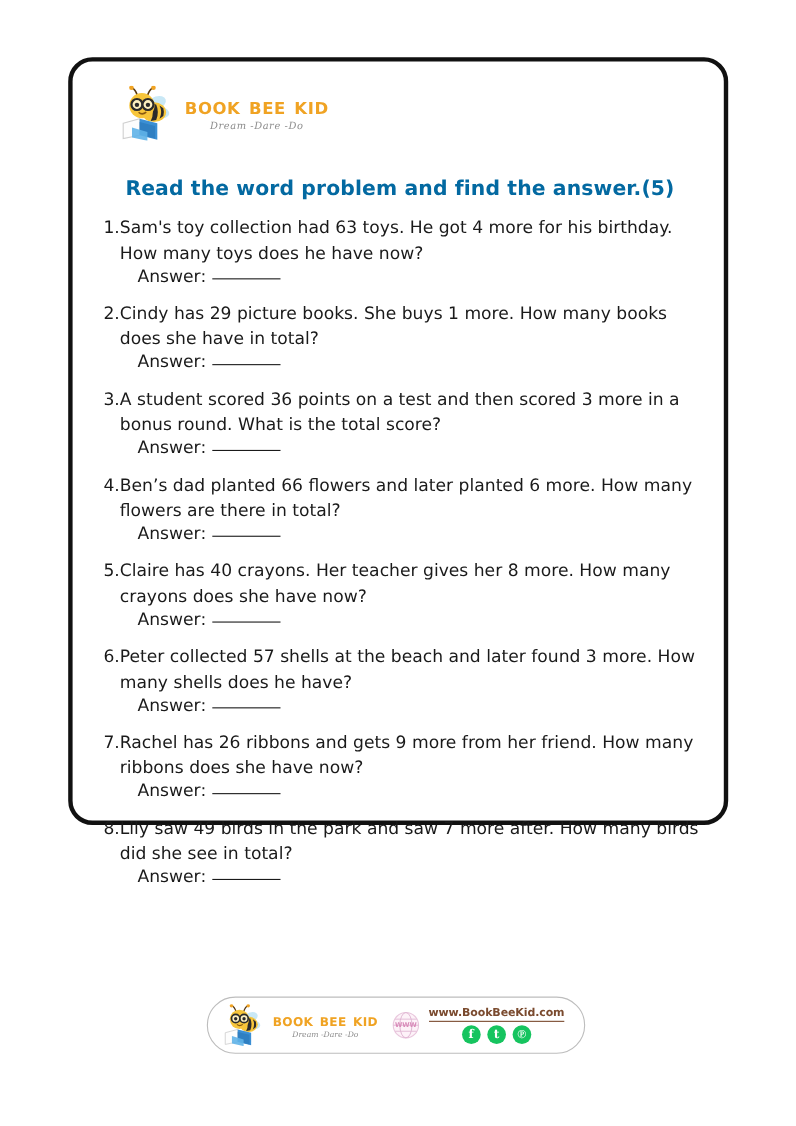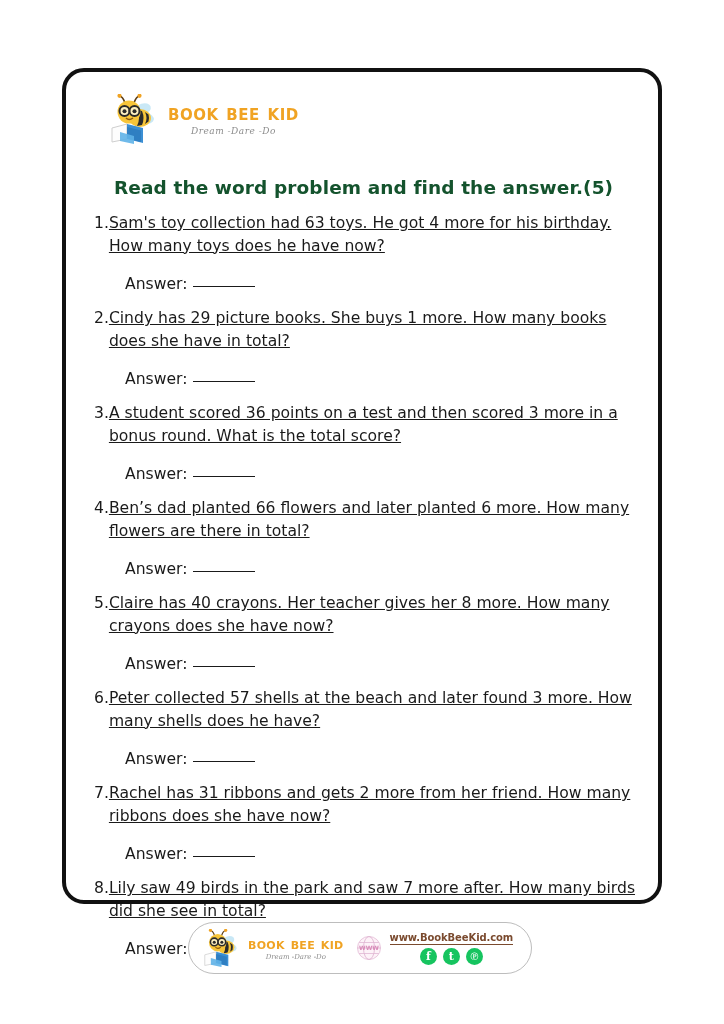--- a/index.html
+++ b/index.html
@@ -12,23 +12,23 @@
     height: 1024px;
     position: relative;
     font-family: "DejaVu Sans", sans-serif;
     overflow: hidden;
   }
 
   
   .page-frame {
     position: absolute;
     left: 62px;
-    top: 68px;
+    top: 52px;
     width: 600px;
-    height: 836px;
+    height: 698px;
     border: 4px solid #111111;
     border-radius: 22px;
     box-sizing: border-box;
     background: #ffffff;
     padding-left: 24px;
   }
 
   
   .header-logo {
     position: absolute;
@@ -71,21 +71,21 @@
   }
 
   
   .sheet-title {
     position: absolute;
     left: 48px;
     top: 105px;
     font-family: "DejaVu Sans", sans-serif;
     font-weight: bold;
     font-size: 18.5px;
-    color: #14532d;
+    color: #0369a1;
     letter-spacing: 0.1px;
     white-space: nowrap;
   }
 
   
   .questions {
     position: absolute;
     left: 28px;
     top: 140px;
     width: 548px;
@@ -100,24 +100,23 @@
     line-height: 1.46;
     color: #1a1a1a;
     font-family: "DejaVu Sans", sans-serif;
   }
   .q-num {
     flex: 0 0 auto;
     white-space: pre;
   }
   .q-text {
     flex: 1 1 auto;
-    text-decoration: underline;
   }
   .q-answer {
-    margin-top: 17px;
+    margin-top: 0;
     margin-left: 31px;
     font-size: 15.6px;
     color: #1a1a1a;
     display: flex;
     align-items: baseline;
     gap: 6px;
     font-family: "DejaVu Sans", sans-serif;
   }
   .blank-line {
     display: inline-block;
@@ -328,21 +327,21 @@
       </div>
       <div class="q-answer">
         <span>Answer:</span>
         <span class="blank-line"></span>
       </div>
     </div>
 
     <div class="question">
       <div class="q-body">
         <span class="q-num">7.</span>
-        <span class="q-text">Rachel has 31 ribbons and gets 2 more from her friend. How many ribbons does she have now?</span>
+        <span class="q-text">Rachel has 26 ribbons and gets 9 more from her friend. How many ribbons does she have now?</span>
       </div>
       <div class="q-answer">
         <span>Answer:</span>
         <span class="blank-line"></span>
       </div>
     </div>
 
     <div class="question">
       <div class="q-body">
         <span class="q-num">8.</span>

